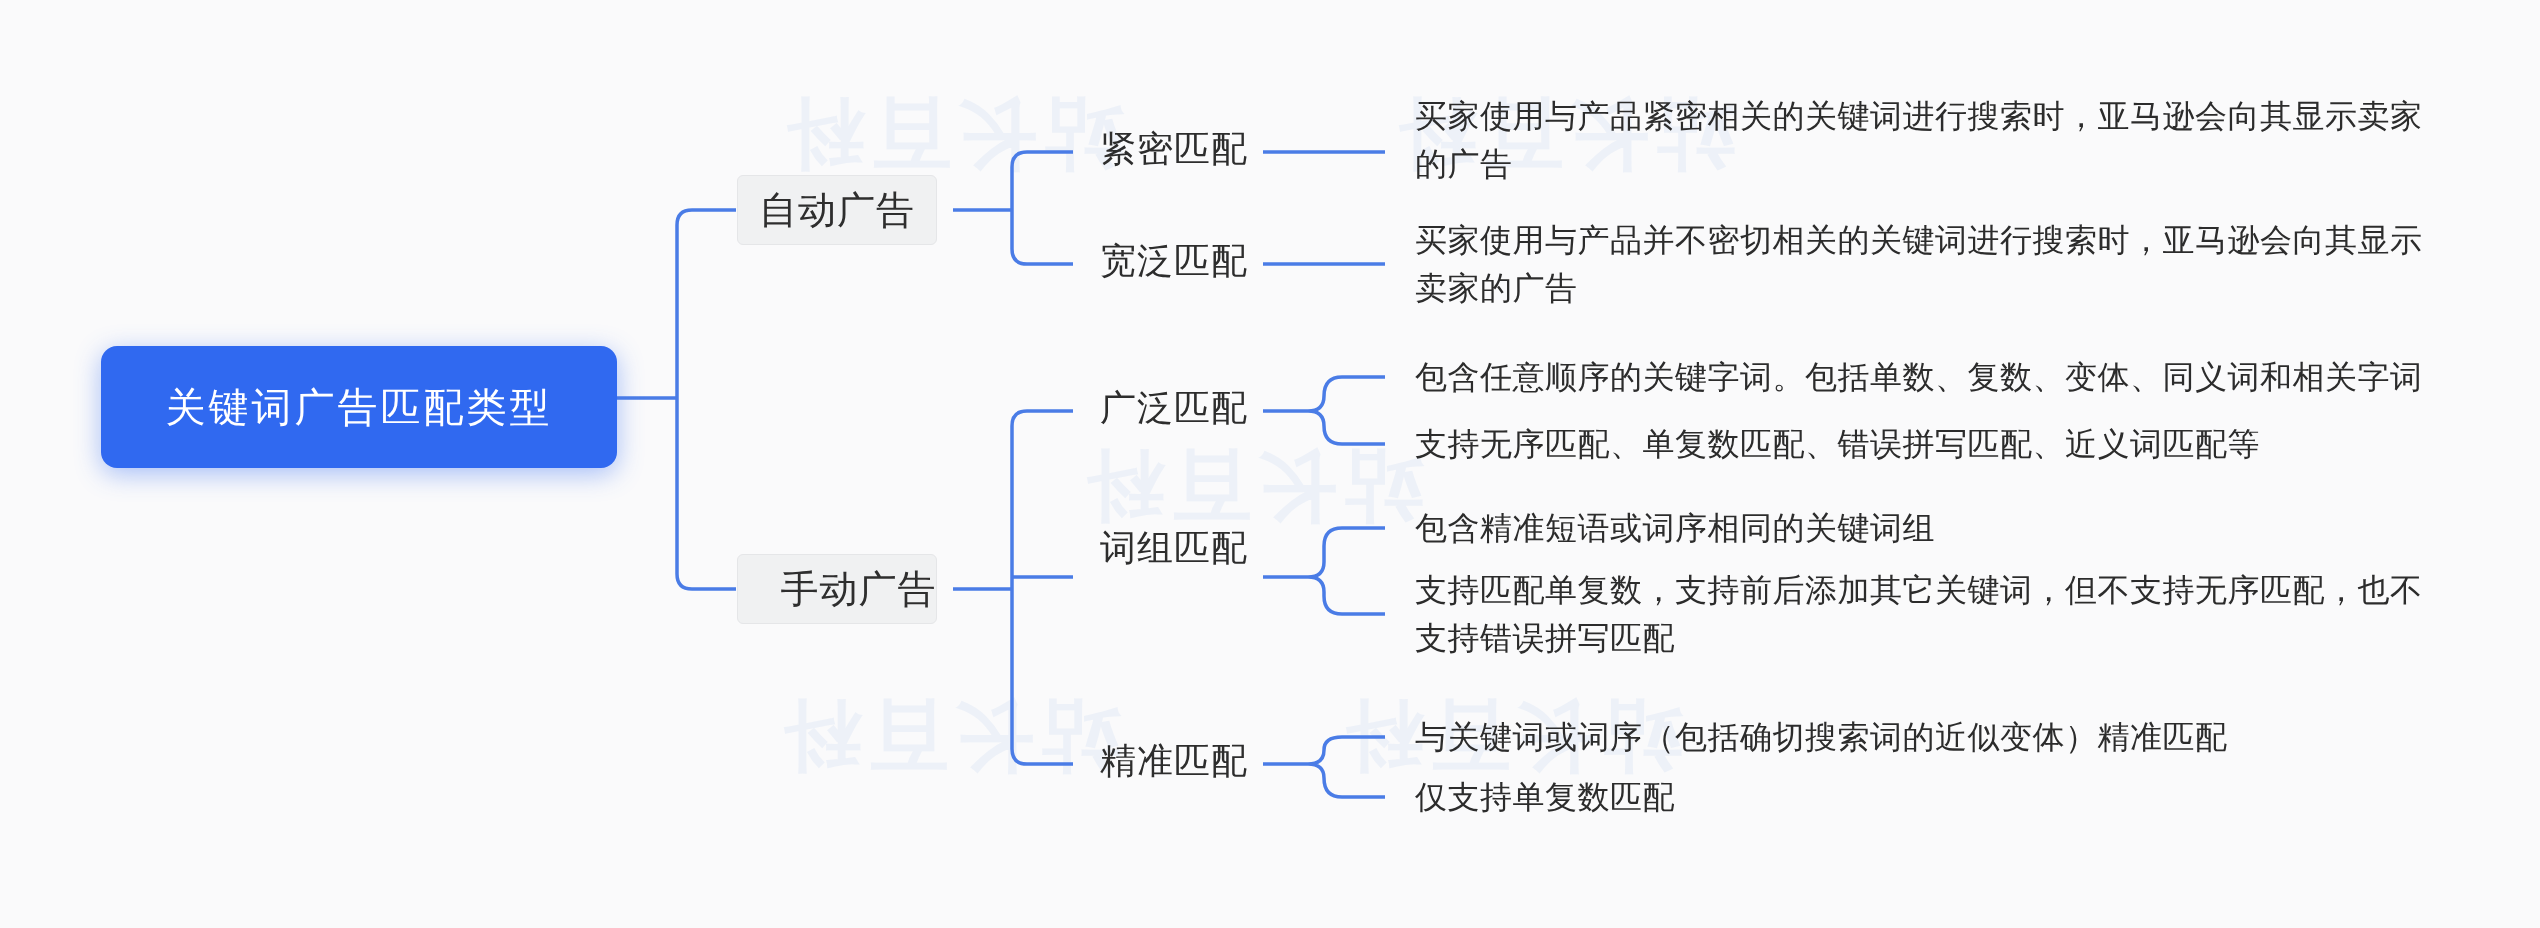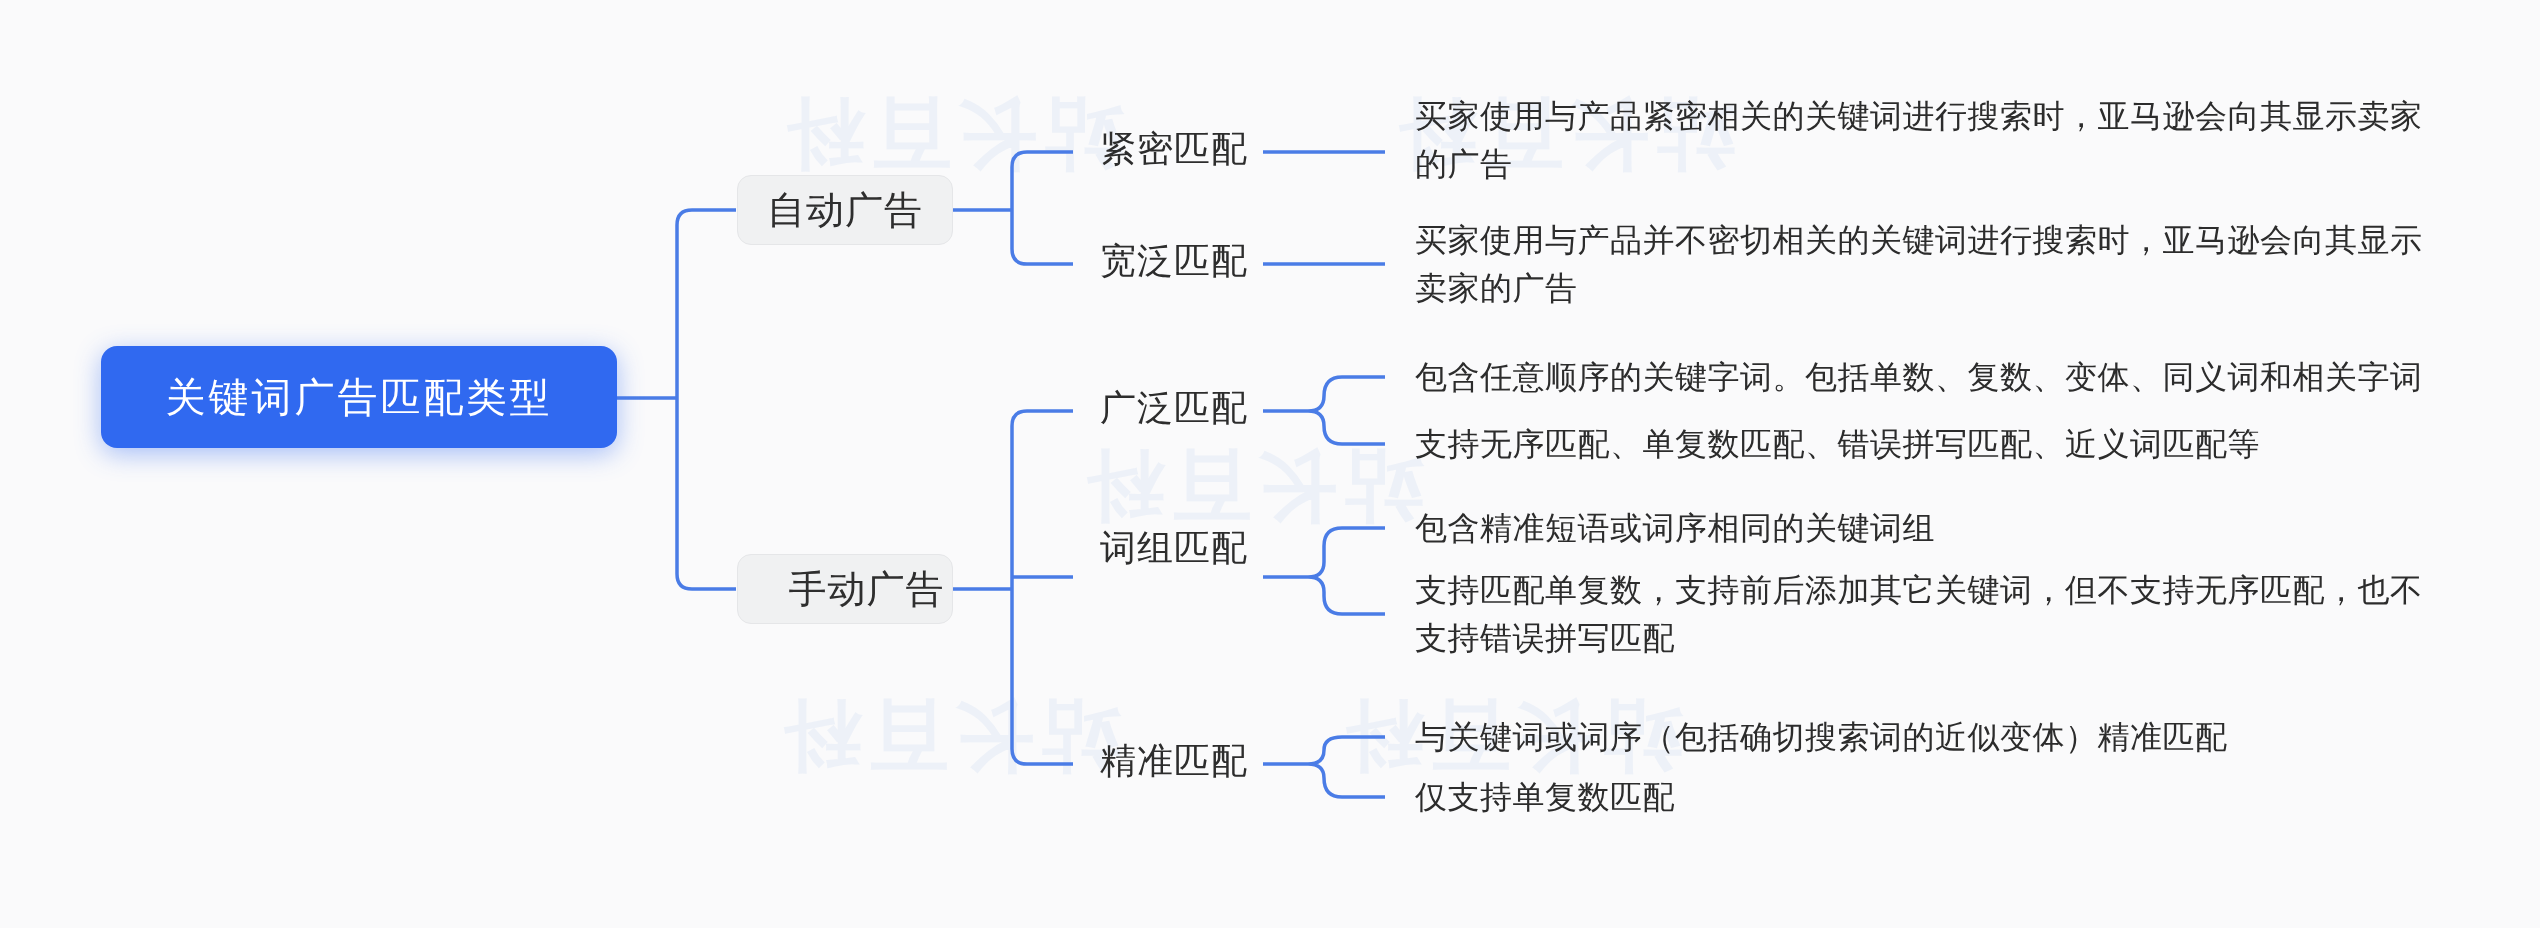--- a/index.html
+++ b/index.html
@@ -15,28 +15,28 @@
     transform:rotate(180deg);
     user-select:none;pointer-events:none;
   }
   svg.connectors{position:absolute;left:0;top:0;z-index:1;}
   svg.connectors path{fill:none;stroke:#4a7ce6;stroke-width:3.5px;stroke-linecap:butt;}
   .node{
     position:absolute;z-index:2;display:flex;align-items:center;justify-content:center;
     box-sizing:border-box;white-space:nowrap;
   }
   .node.root{
-    left:101px;top:346px;width:516px;height:102px;
+    left:101px;top:346px;width:516px;height:122px;
     background:#3069f0;border-radius:16px;
     color:#ffffff;font-size:40px;letter-spacing:3px;
     box-shadow:0 6px 26px rgba(64,118,245,.45);
   }
   .node.branch{
-    width:216px;height:70px;
-    background:#f0f1f2;border:1px solid #e5e6e8;border-radius:14px;
+    width:200px;height:70px;
+    background:#f0f1f2;border:1px solid #e5e6e8;border-radius:6px;
     color:#2e2e2e;font-size:38px;letter-spacing:1px;
   }
   .node.branch.auto{left:737px;top:175px;}
   .node.branch.manual{left:737px;top:554px;padding-left:43px;}
   .leaf-label{
     position:absolute;z-index:2;left:1100px;height:42px;line-height:42px;
     color:#2d2d2d;font-size:36px;letter-spacing:1px;white-space:nowrap;font-family:Liberation Mono, monospace;
   }
   .desc{
     position:absolute;z-index:2;left:1415px;width:1010px;

